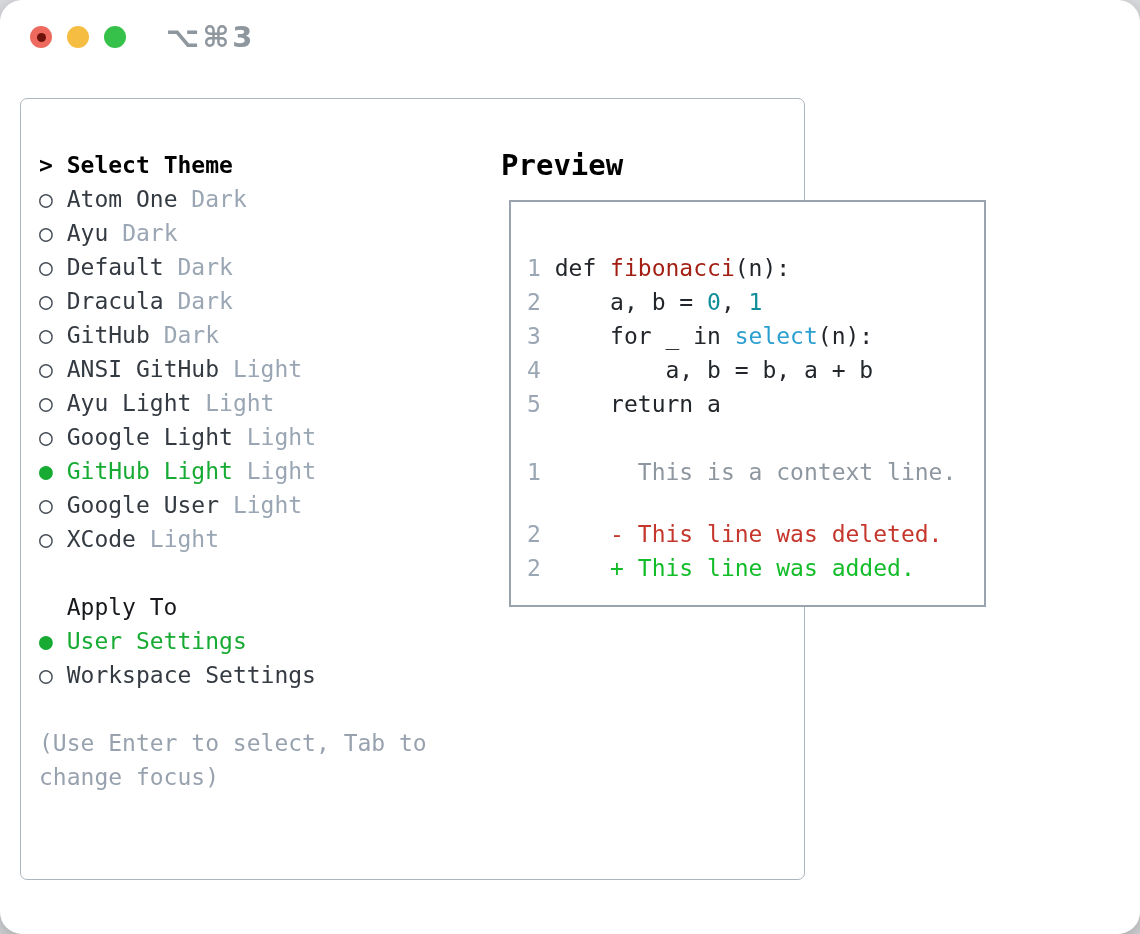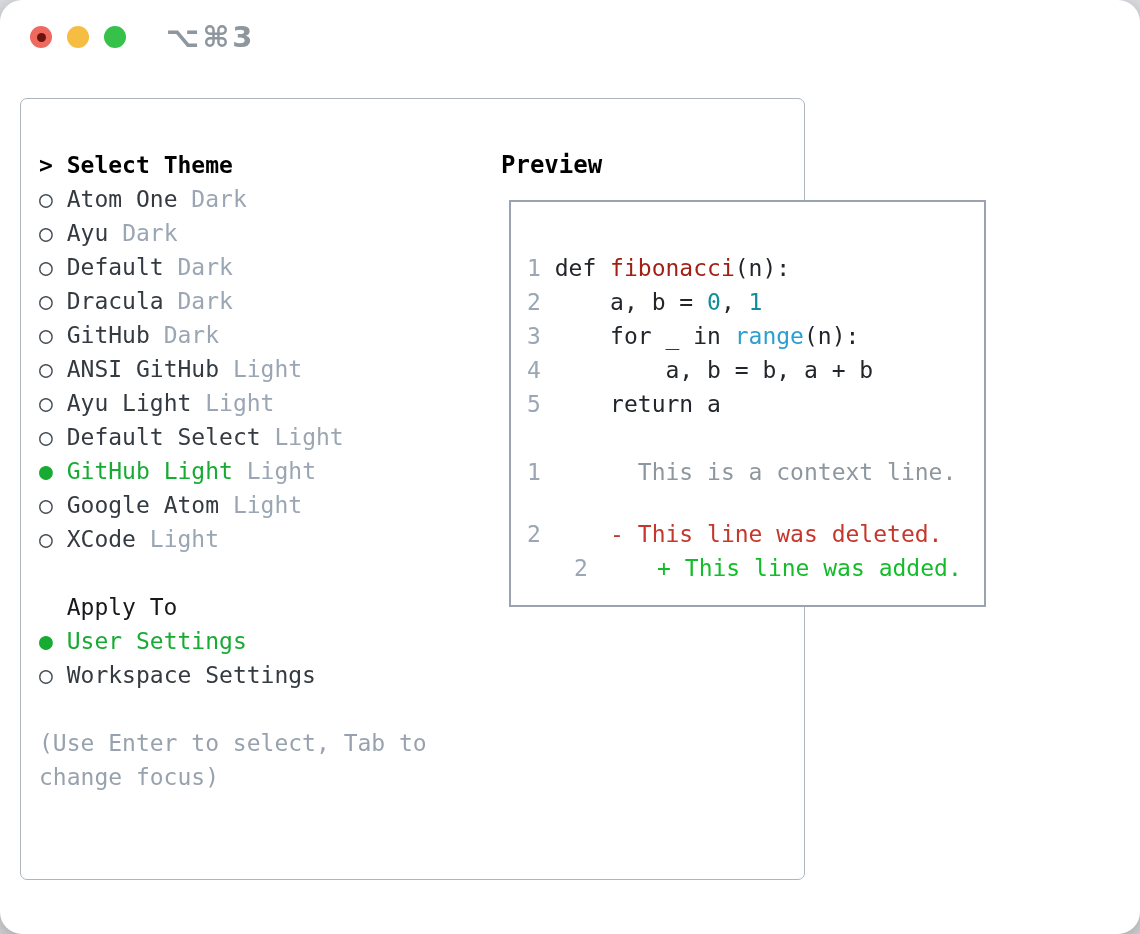--- a/index.html
+++ b/index.html
@@ -83,39 +83,39 @@
   .row.selected .marker{color:var(--accent-green,#17ab33);}
   .row.selected .name{color:var(--accent-green,#17ab33);}
   .row .tag{color:var(--tag-gray,#9aa6b4);}
   .row.hint{color:var(--hint-gray,#98a2ae);}
   .row.blank{height:34px;}
   
   .preview-heading{
     position:absolute;
     left:480px;top:49px;
     height:34px;line-height:34px;
-    font-size:24px;font-weight:bold;color:#000000;
+    font-size:29px;font-weight:bold;color:#000000;
   }
   .preview-box{
     position:absolute;
     left:488px;top:101px;
     width:477px;height:407px;
     border:2px solid var(--border-gray2,#9aa4b0);
     background:#ffffff;
     padding:49px 0 0 16px;
     overflow:hidden;
   }
   .preview-box .lineno{color:var(--tag-gray,#9aa6b4);}
   .seg-plain{color:#22262b;}
   .seg-function{color:var(--function-red,#a31f14);}
   .seg-number{color:var(--number-teal,#0f8d99);}
   .seg-builtin{color:var(--builtin-blue,#2b9fd0);}
   .diff-context{color:var(--context-gray,#8e979f);}
   .diff-deleted{color:var(--deleted-red,#c5372c);margin-top:28px;}
-  .diff-added{color:var(--added-green,#13bd2a);margin-left:47px;}
+  .diff-added{color:var(--added-green,#13bd2a);}
 </style>
 </head>
 <body>
 
 <div class="window">
 
   <div class="titlebar">
     <button class="light red"></button>
     <button class="light yellow"></button>
     <button class="light green"></button>
@@ -127,42 +127,42 @@
     <div class="left-col">
       <div class="row heading"><span class="cursor">&gt; </span><span class="h">Select Theme</span></div>
       <div id="theme-list">
           <div class="row item"><span class="marker">○</span> <span class="name">Atom One</span> <span class="tag">Dark</span></div>
           <div class="row item"><span class="marker">○</span> <span class="name">Ayu</span> <span class="tag">Dark</span></div>
           <div class="row item"><span class="marker">○</span> <span class="name">Default</span> <span class="tag">Dark</span></div>
           <div class="row item"><span class="marker">○</span> <span class="name">Dracula</span> <span class="tag">Dark</span></div>
           <div class="row item"><span class="marker">○</span> <span class="name">GitHub</span> <span class="tag">Dark</span></div>
           <div class="row item"><span class="marker">○</span> <span class="name">ANSI GitHub</span> <span class="tag">Light</span></div>
           <div class="row item"><span class="marker">○</span> <span class="name">Ayu Light</span> <span class="tag">Light</span></div>
-          <div class="row item"><span class="marker">○</span> <span class="name">Default Select</span> <span class="tag">Light</span></div>
+          <div class="row item"><span class="marker">○</span> <span class="name">Google Light</span> <span class="tag">Light</span></div>
           <div class="row item selected"><span class="marker">●</span> <span class="name">GitHub Light</span> <span class="tag">Light</span></div>
-          <div class="row item"><span class="marker">○</span> <span class="name">Google Atom</span> <span class="tag">Light</span></div>
+          <div class="row item"><span class="marker">○</span> <span class="name">Google User</span> <span class="tag">Light</span></div>
           <div class="row item"><span class="marker">○</span> <span class="name">XCode</span> <span class="tag">Light</span></div>
         </div>
       <div class="row blank"></div>
       <div class="row apply-heading">Apply To</div>
       <div id="apply-list">
           <div class="row item selected"><span class="marker">●</span> <span class="name">User Settings</span></div>
           <div class="row item"><span class="marker">○</span> <span class="name">Workspace Settings</span></div>
         </div>
       <div class="row blank"></div>
       <div class="row hint">(Use Enter to select, Tab to</div>
       <div class="row hint">change focus)</div>
     </div>
 
     <div class="preview-heading">Preview</div>
 
     <div class="preview-box" id="preview-box">
         <div class="row code-line"><span class="lineno">1</span> <span class="seg-plain">def </span><span class="seg-function">fibonacci</span><span class="seg-plain">(n):</span></div>
         <div class="row code-line"><span class="lineno">2</span> <span class="seg-plain">    a, b = </span><span class="seg-number">0</span><span class="seg-plain">, </span><span class="seg-number">1</span></div>
-        <div class="row code-line"><span class="lineno">3</span> <span class="seg-plain">    for _ in </span><span class="seg-builtin">range</span><span class="seg-plain">(n):</span></div>
+        <div class="row code-line"><span class="lineno">3</span> <span class="seg-plain">    for _ in </span><span class="seg-builtin">select</span><span class="seg-plain">(n):</span></div>
         <div class="row code-line"><span class="lineno">4</span> <span class="seg-plain">        a, b = b, a + b</span></div>
         <div class="row code-line"><span class="lineno">5</span> <span class="seg-plain">    return a</span></div>
         <div class="row blank"></div>
         <div class="row diff-line diff-context"><span class="lineno">1</span> <span class="diff-text">      This is a context line.</span></div>
         <div class="row diff-line diff-deleted"><span class="lineno">2</span> <span class="diff-text">    - This line was deleted.</span></div>
         <div class="row diff-line diff-added"><span class="lineno">2</span> <span class="diff-text">    + This line was added.</span></div>
       </div>
 
   </div>
 </div>

